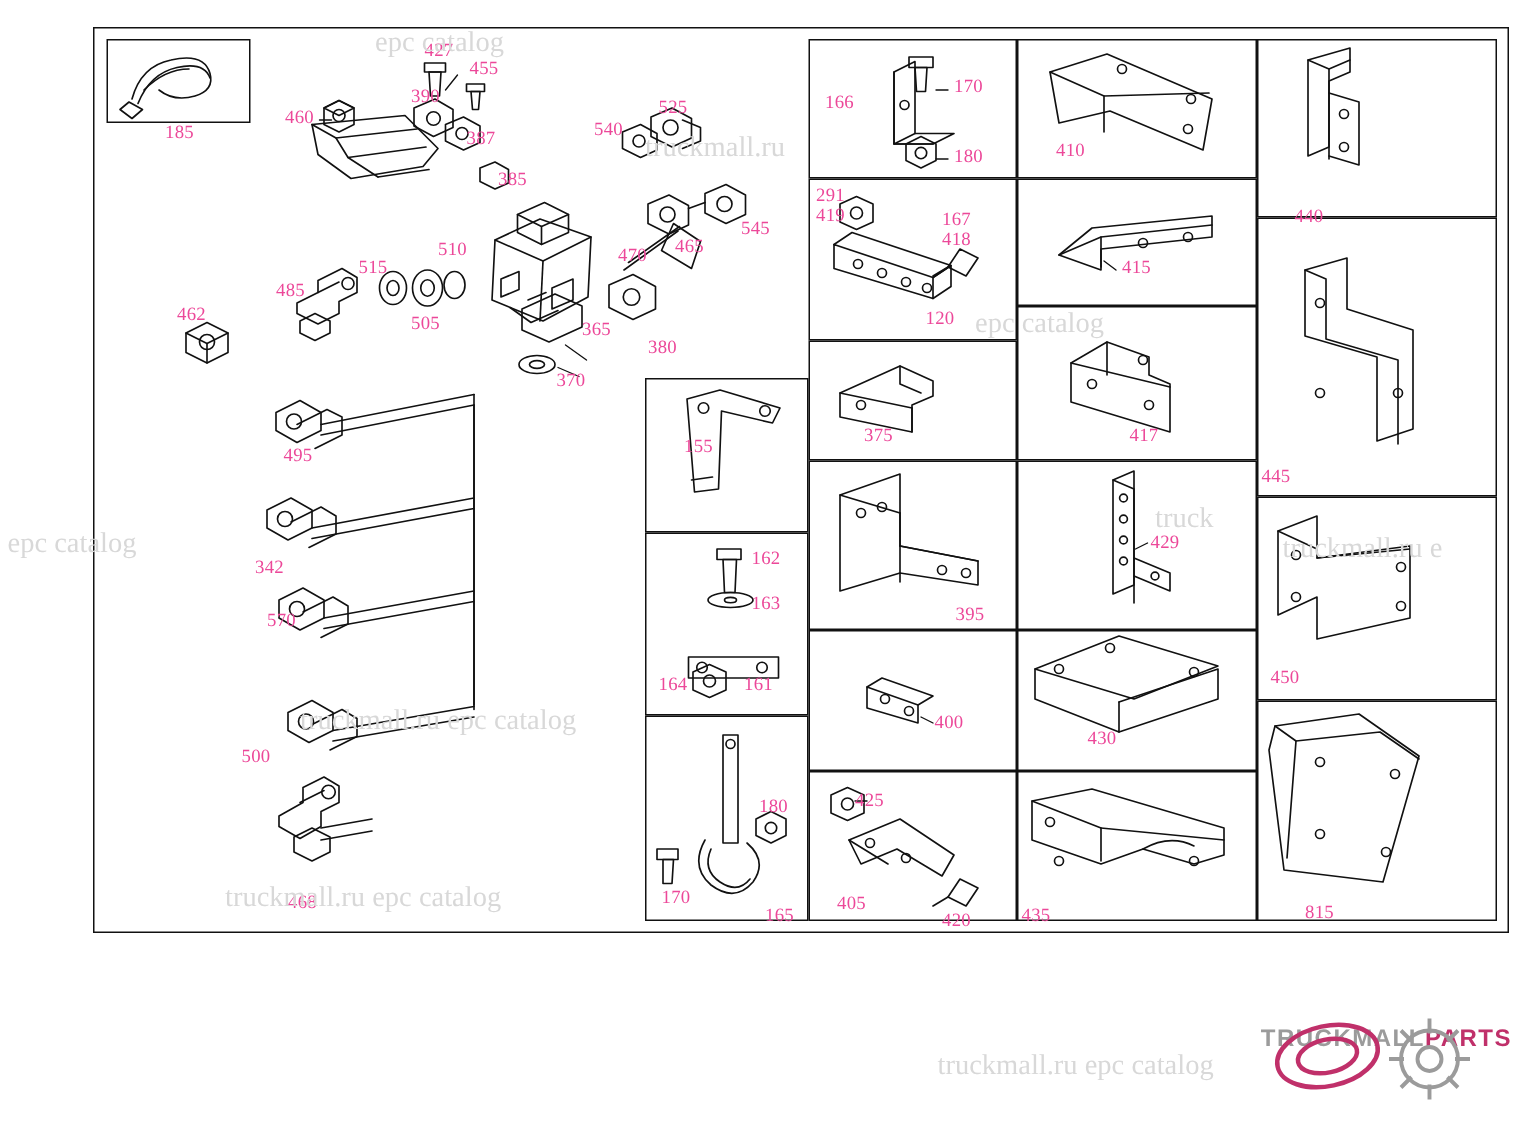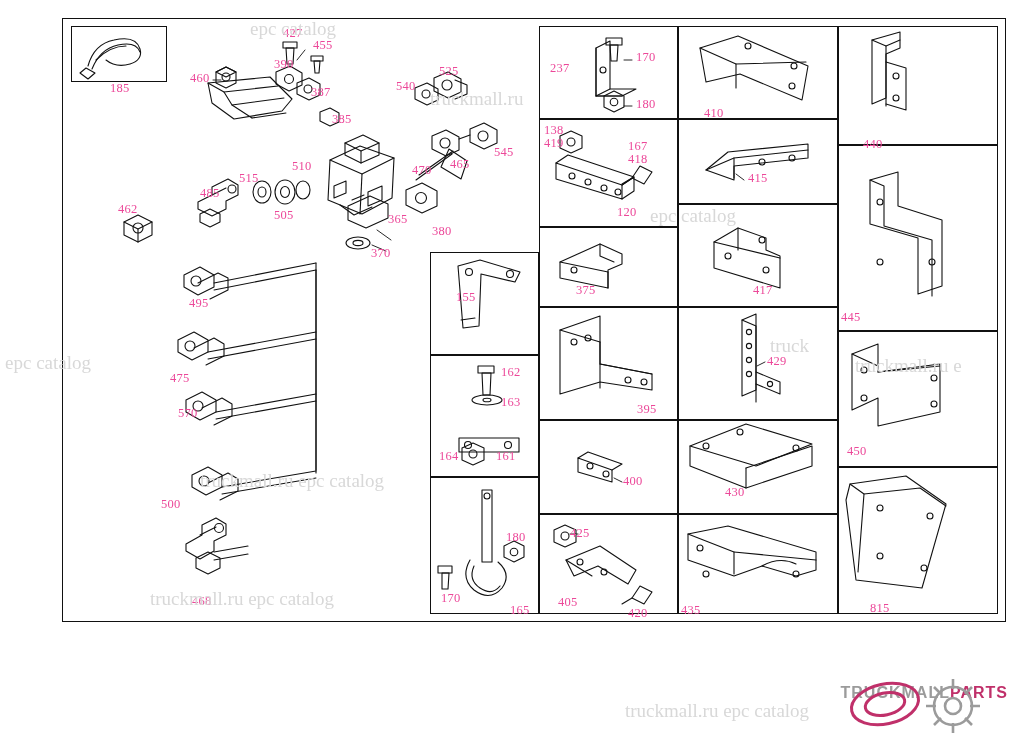--- a/index.html
+++ b/index.html
@@ -379,57 +379,57 @@
   <div class="lbl" style="left:274px;top:57px;">390</div>
   <div class="lbl" style="left:311px;top:85px;text-align:right;">387</div>
   <div class="lbl" style="left:332px;top:112px;text-align:center;">385</div>
   <div class="lbl" style="left:396px;top:79px;">540</div>
   <div class="lbl" style="left:439px;top:64px;">525</div>
   <div class="lbl" style="left:494px;top:145px;">545</div>
   <div class="lbl" style="left:450px;top:157px;">465</div>
   <div class="lbl" style="left:412px;top:163px;">470</div>
   <div class="lbl" style="left:292px;top:159px;">510</div>
   <div class="lbl" style="left:239px;top:171px;">515</div>
-  <div class="lbl" style="left:184px;top:186px;margin-left:16px;">485</div>
+  <div class="lbl" style="left:184px;top:186px;">485</div>
   <div class="lbl" style="left:118px;top:202px;">462</div>
   <div class="lbl" style="left:274px;top:208px;">505</div>
   <div class="lbl" style="left:388px;top:212px;">365</div>
   <div class="lbl" style="left:432px;top:224px;">380</div>
   <div class="lbl" style="left:371px;top:246px;">370</div>
   <div class="lbl" style="left:189px;top:296px;">495</div>
-  <div class="lbl" style="left:170px;top:371px;">475</div>
+  <div class="lbl" style="left:170px;top:371px;">342</div>
   <div class="lbl" style="left:178px;top:406px;">570</div>
   <div class="lbl" style="left:161px;top:497px;">500</div>
   <div class="lbl" style="left:192px;top:594px;">468</div>
 
   <div class="lbl" style="left:456px;top:290px;">155</div>
   <div class="lbl" style="left:501px;top:365px;">162</div>
   <div class="lbl" style="left:501px;top:395px;">163</div>
   <div class="lbl" style="left:439px;top:449px;">164</div>
   <div class="lbl" style="left:496px;top:449px;">161</div>
   <div class="lbl" style="left:506px;top:530px;">180</div>
   <div class="lbl" style="left:441px;top:591px;">170</div>
   <div class="lbl" style="left:510px;top:603px;">165</div>
 
-  <div class="lbl" style="left:550px;top:61px;">237</div>
+  <div class="lbl" style="left:550px;top:61px;">166</div>
   <div class="lbl" style="left:636px;top:50px;">170</div>
   <div class="lbl" style="left:636px;top:97px;">180</div>
-  <div class="lbl" style="left:544px;top:123px;">138</div>
+  <div class="lbl" style="left:544px;top:123px;">291</div>
   <div class="lbl" style="left:544px;top:136px;">419</div>
   <div class="lbl" style="left:628px;top:139px;">167</div>
   <div class="lbl" style="left:628px;top:152px;">418</div>
   <div class="lbl" style="left:617px;top:205px;">120</div>
   <div class="lbl" style="left:576px;top:283px;">375</div>
   <div class="lbl" style="left:637px;top:402px;">395</div>
   <div class="lbl" style="left:623px;top:474px;">400</div>
   <div class="lbl" style="left:570px;top:526px;">425</div>
   <div class="lbl" style="left:558px;top:595px;">405</div>
   <div class="lbl" style="left:628px;top:606px;">420</div>
 
-  <div class="lbl" style="left:704px;top:106px;">410</div>
+  <div class="lbl" style="left:704px;top:93px;">410</div>
   <div class="lbl" style="left:748px;top:171px;">415</div>
   <div class="lbl" style="left:753px;top:283px;">417</div>
   <div class="lbl" style="left:767px;top:354px;">429</div>
   <div class="lbl" style="left:725px;top:485px;">430</div>
   <div class="lbl" style="left:681px;top:603px;">435</div>
 
   <div class="lbl" style="left:863px;top:109px;margin-top:28px;">440</div>
   <div class="lbl" style="left:841px;top:310px;">445</div>
   <div class="lbl" style="left:847px;top:444px;">450</div>
   <div class="lbl" style="left:870px;top:601px;">815</div>

